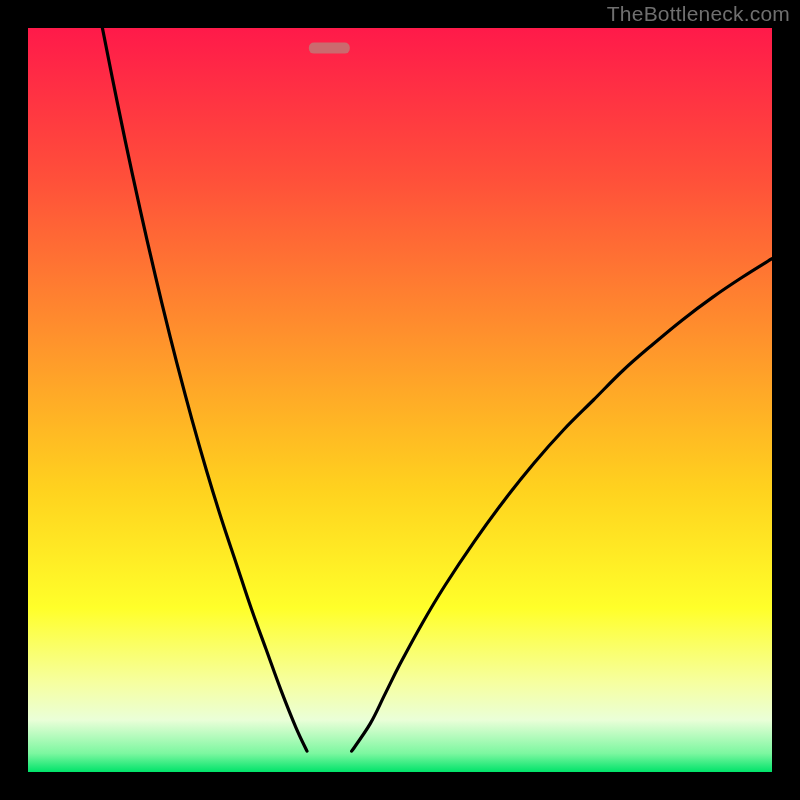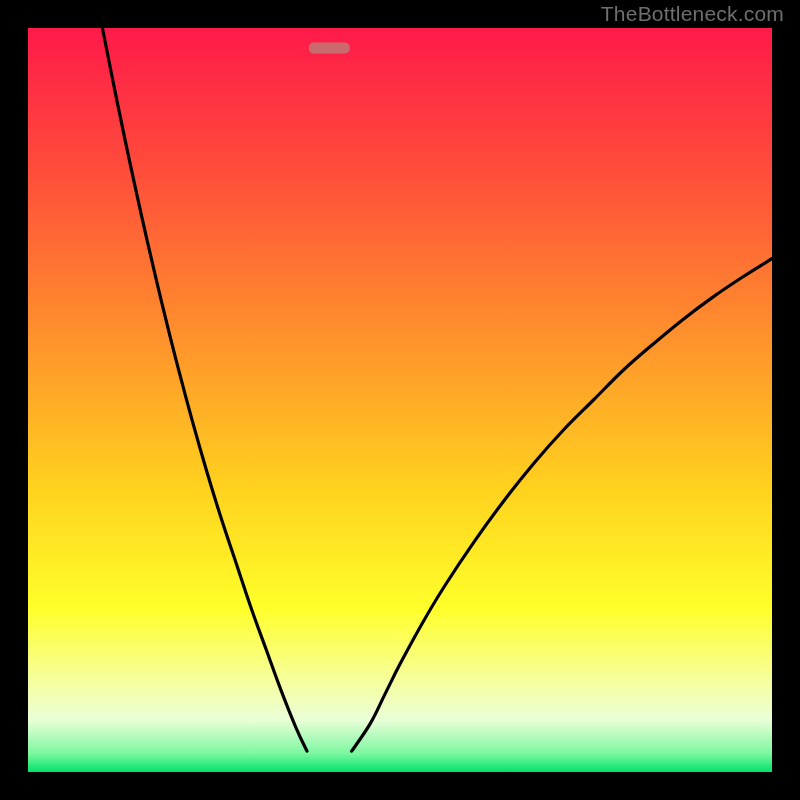--- a/index.html
+++ b/index.html
@@ -18,21 +18,21 @@
   .plot {
     position: absolute;
     left: 28px;
     top: 28px;
     width: 744px;
     height: 744px;
   }
   .watermark {
     position: absolute;
     top: 2px;
-    right: 16px;
+    right: 10px;
     color: #6f6f6f;
     font-size: 21px;
     font-weight: 500;
     letter-spacing: 0.2px;
   }
   svg { display: block; }
 </style>
 </head>
 <body>
 

